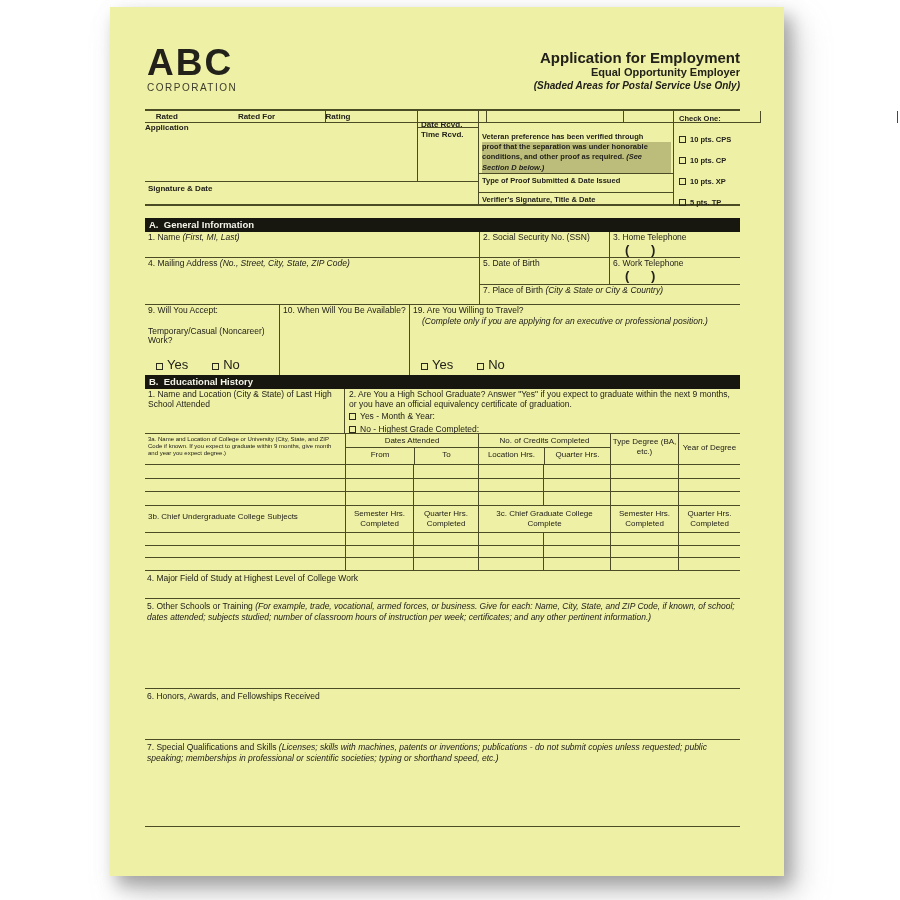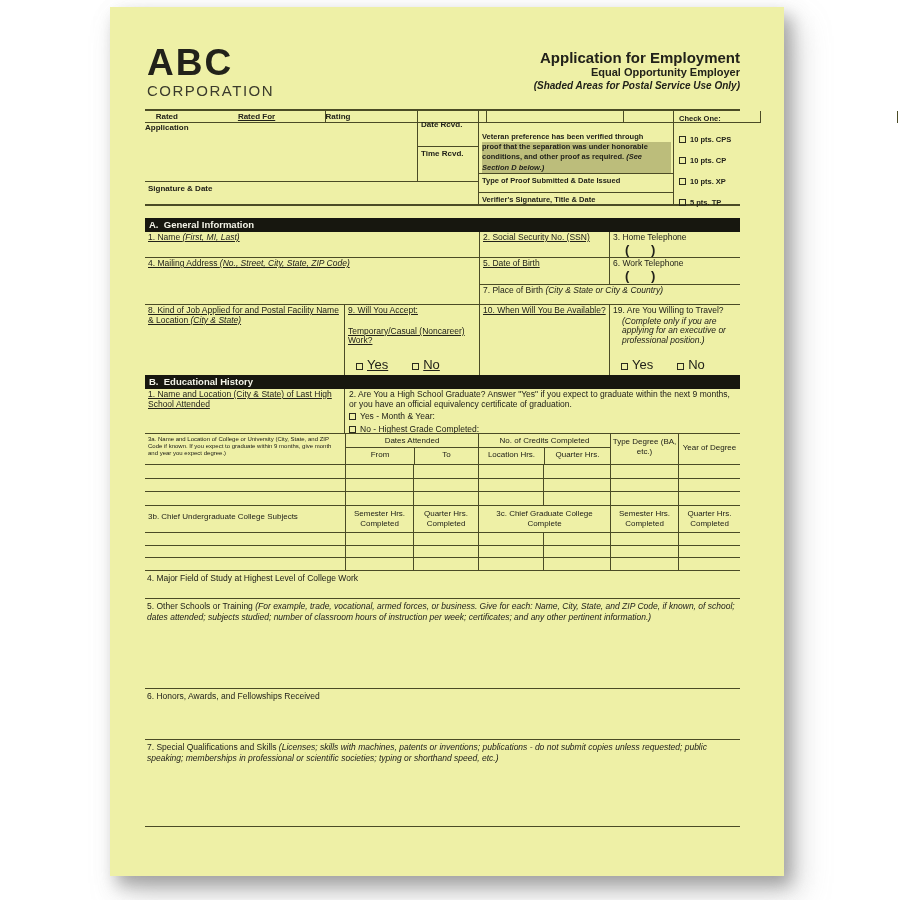--- a/index.html
+++ b/index.html
@@ -14,52 +14,52 @@
     font-family:"Liberation Sans","DejaVu Sans",sans-serif;color:var(--ink);}
   .paper{position:absolute;left:110px;top:7px;width:674px;height:869px;
     background:var(--paper);
     box-shadow:7px 9px 16px rgba(110,110,110,.55), 14px 18px 30px rgba(150,150,150,.35);}
   .content{position:absolute;left:35px;top:0;width:595px;height:100%;}
   .abs{position:absolute;left:0;width:595px;}
 
   
   .brand{top:38px;left:2px;width:300px;}
   .brand-name{font-size:37px;font-weight:bold;letter-spacing:2px;line-height:36px;}
-  .brand-sub{font-size:15px;letter-spacing:1.5px;color:#3b3b2c;margin-top:1px;}
+  .brand-sub{font-size:10px;letter-spacing:1.5px;color:#3b3b2c;margin-top:1px;}
   .titles{top:42px;text-align:right;}
   .t1{font-size:15px;font-weight:bold;line-height:17px;}
   .t2{font-size:11px;font-weight:bold;line-height:13px;}
   .t3{font-size:10px;font-weight:bold;font-style:italic;line-height:13px;}
 
   
   .cell{padding:1px 2px 0 3px;font-size:8.5px;line-height:9.5px;}
   .i{font-style:italic;}
   .bl{border-left:1px solid var(--line);}
   .bb{border-bottom:1px solid var(--line);}
   .bt{border-top:1px solid var(--line);}
-  .br{border-right:1px solid var(--line);text-decoration:underline;}
+  .br{border-right:1px solid var(--line);}
   .cb{display:inline-block;width:7px;height:7px;border:1px solid #2c2c1e;
       vertical-align:-1px;margin-right:4px;background:transparent;}
   .bar{height:14px;background:var(--bar);color:#f4f4e8;font-size:9.5px;font-weight:bold;
       line-height:14px;padding-left:4px;white-space:pre;}
   .parens{white-space:pre;font-size:13px;font-weight:bold;line-height:12px;margin:1px 0 0 12px;}
 
   
   .top-tables{top:102px;height:97px;border-top:2px solid var(--line);
       border-bottom:2px solid var(--line);display:flex;}
   .rated-wrap{width:333px;display:flex;flex-direction:column;}
   .rated-grid{display:flex;height:70px;}
   .rated-left{width:272px;display:flex;}
   .rg-title{height:12px;font-size:8px;font-weight:bold;text-align:center;line-height:11px;}
   .rg-row{height:12px;display:flex;}
   .rg-row .c1{width:137px;}
   .rg-row .c2{flex:1;}
   .rg-lbl{font-size:8px;font-weight:bold;text-align:center;line-height:11px;}
   .rated-right{width:61px;display:flex;flex-direction:column;font-size:8px;font-weight:bold;}
-  .date-cell{height:36px;padding:9px 1px 0 3px;}
+  .date-cell{height:17px;padding:9px 1px 0 3px;}
   .time-cell{flex:1;padding:2px 1px 0 3px;}
   .rated-sig{flex:1;font-size:8px;font-weight:bold;padding:2px 0 0 3px;}
 
   .vet-wrap{flex:1;display:flex;}
   .vet-main{width:194px;display:flex;flex-direction:column;margin-top:20px;}
   .vet-para{height:44px;font-size:7.5px;font-weight:bold;line-height:10.2px;padding:1px 2px 0 3px;}
   .shaded{display:block;background:var(--shade);}
   .vet-proof{height:29px;font-size:7.5px;font-weight:bold;padding:2px 2px 0 3px;}
   .vet-verify{flex:1;font-size:7.5px;font-weight:bold;padding:2px 2px 0 3px;}
   .vet-checks{flex:1;font-size:7.5px;font-weight:bold;padding:3px 0 0 5px;}
@@ -209,21 +209,20 @@
           <div class="ca5 br cell">5. Date of Birth</div>
           <div class="ca6 cell">
             <div>6. Work Telephone</div>
             <div class="parens">(      )</div>
           </div>
         </div>
         <div class="sr2 cell"><span>7. Place of Birth </span><span class="i">(City &amp; State or City &amp; Country)</span></div>
       </div>
     </div>
     <div class="ra4">
-      <div class="ca8 br cell"><span>8. Kind of Job Applied for and Postal Facility Name &amp; Location </span><span class="i">(City &amp; State)</span></div>
       <div class="ca9 br cell">
         <div>9. Will You Accept:</div>
         <div class="sub9">Temporary/Casual (Noncareer) Work?</div>
         <div class="yn">
           <span><span class="cb"></span><span>Yes</span></span>
           <span><span class="cb"></span><span>No</span></span>
         </div>
       </div>
       <div class="ca10 br cell">10. When Will You Be Available?</div>
       <div class="ca11 cell">

